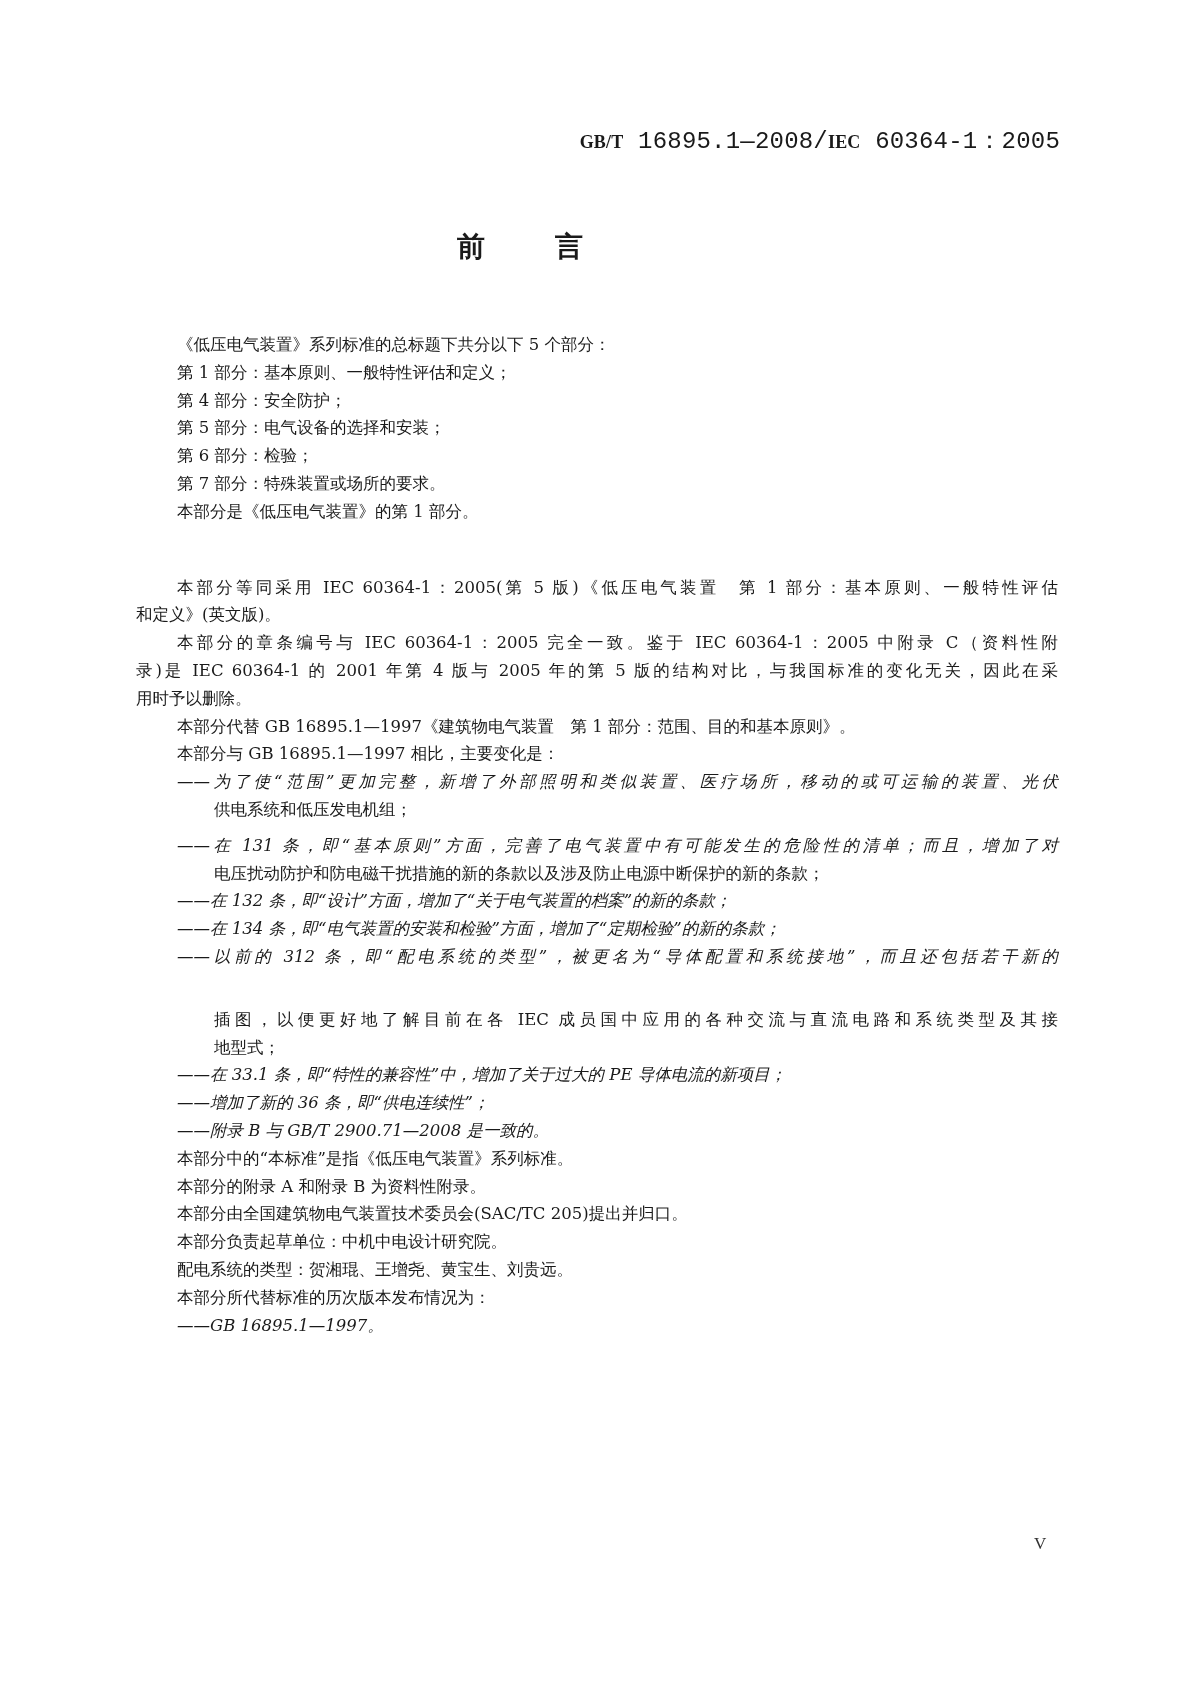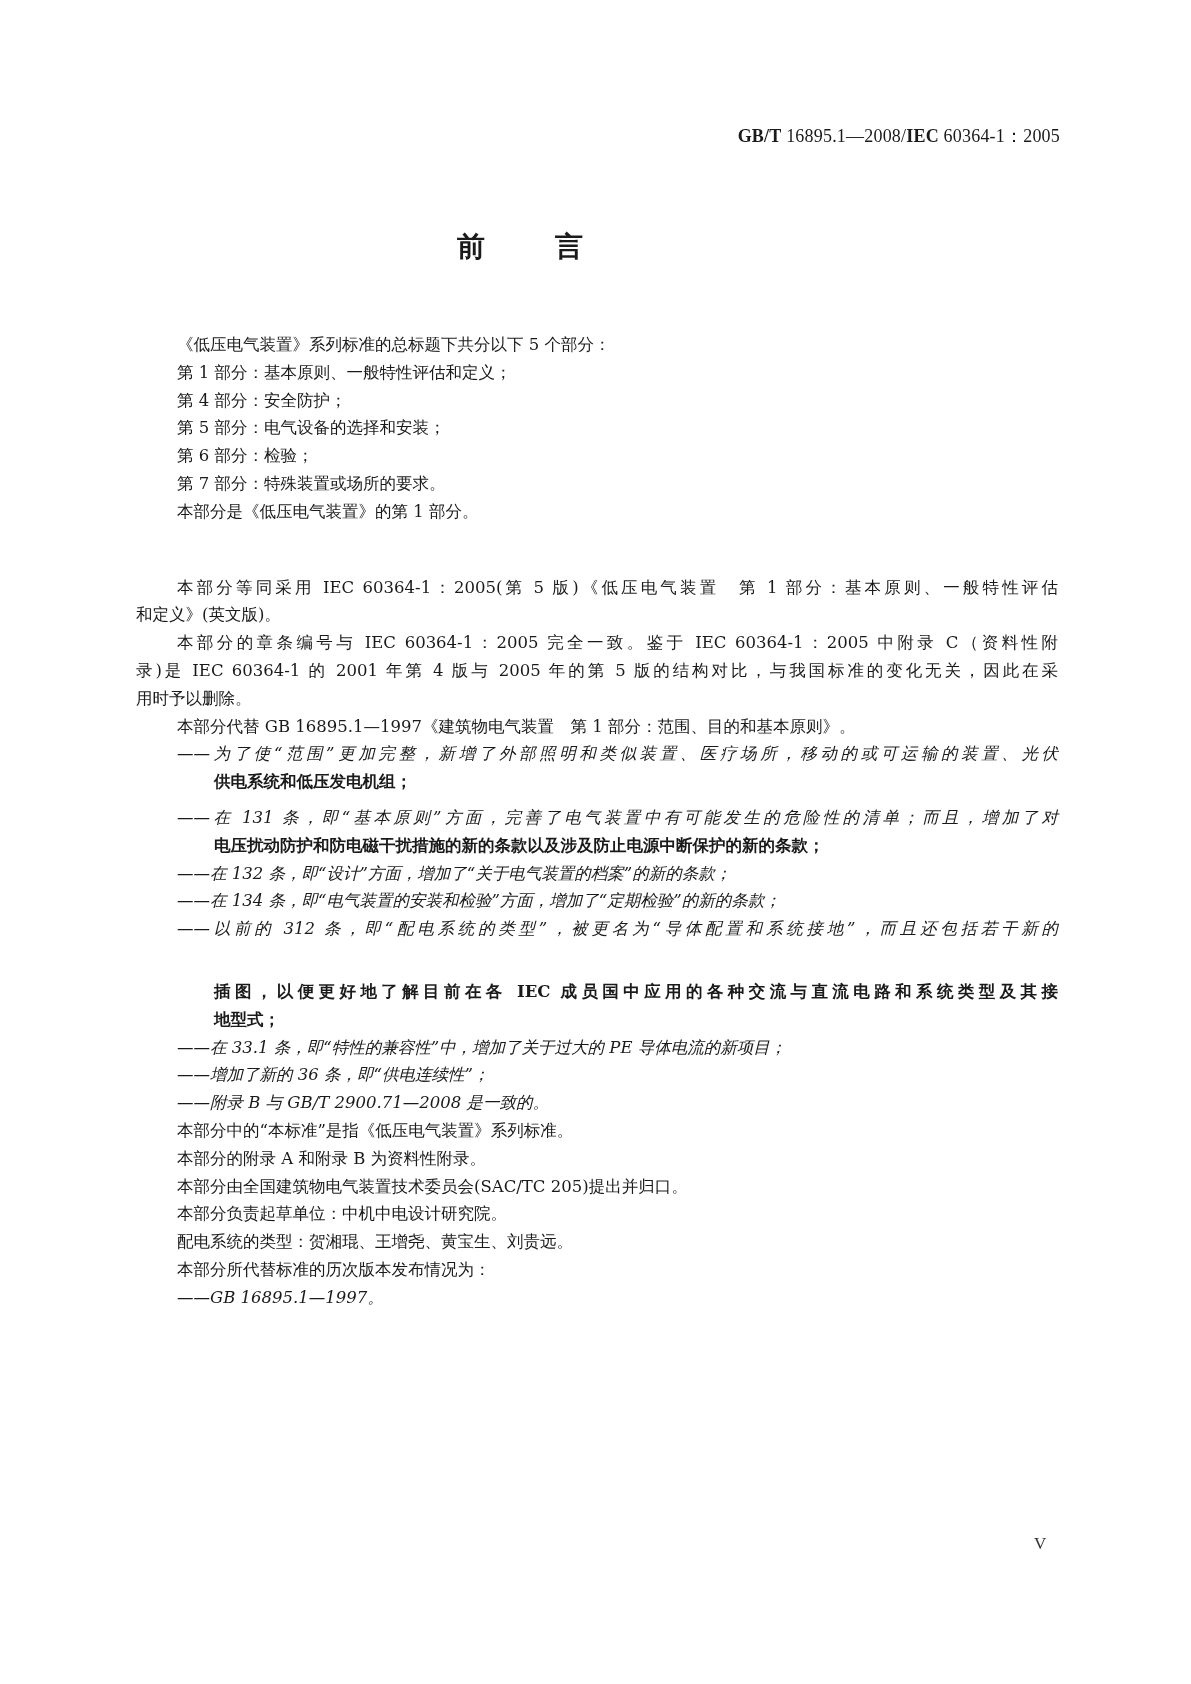--- a/index.html
+++ b/index.html
@@ -22,22 +22,22 @@
       font-size: 17px;
       letter-spacing: 0.2px;
       white-space: nowrap;
     }
     .header .std-prefix {
       font-family: "Liberation Serif", "DejaVu Serif", serif;
       font-weight: bold;
       font-size: 18px;
     }
     .header .std-num {
-      font-family: Liberation Serif, serif;
-      font-size: 18px;
+      font-family: Liberation Mono, monospace;
+      font-size: 24px;
     }
     .title {
       position: absolute;
       top: 228px;
       left: 0;
       width: 1040px;
       text-align: center;
       font-family: "DejaVu Sans", "Liberation Sans", sans-serif;
       font-weight: bold;
       font-size: 28px;
@@ -59,21 +59,21 @@
       line-height: 27.8px;
     }
     .line {
       white-space: nowrap;
       height: 27.8px;
       overflow: visible;
     }
     .p-indent { padding-left: 41px; }
     .p-flush { padding-left: 0; }
     .dash-item { padding-left: 41px; font-style: italic; }
-    .dash-cont { padding-left: 78px; font-weight: bold; }
+    .dash-cont { padding-left: 78px; }
     .justify {
       text-align: justify;
       text-align-last: justify;
       display: block;
     }
     .page-number {
       position: absolute;
       top: 1534px;
       left: 1034px;
       font-family: "Liberation Serif", "DejaVu Serif", serif;
@@ -105,20 +105,21 @@
     </div>
   <div class="line p-flush"><span>和定义》(英文版)。</span></div>
   <div class="line p-indent" style="white-space: normal;">
       <span class="justify">本部分的章条编号与 IEC 60364-1：2005 完全一致。鉴于 IEC 60364-1：2005 中附录 C（资料性附</span>
     </div>
   <div class="line p-flush" style="white-space: normal;">
       <span class="justify">录)是 IEC 60364-1 的 2001 年第 4 版与 2005 年的第 5 版的结构对比，与我国标准的变化无关，因此在采</span>
     </div>
   <div class="line p-flush"><span>用时予以删除。</span></div>
   <div class="line p-indent"><span>本部分代替 GB 16895.1—1997《建筑物电气装置　第 1 部分：范围、目的和基本原则》。</span></div>
+  <div class="line p-indent"><span>本部分与 GB 16895.1—1997 相比，主要变化是：</span></div>
   <div class="line dash-item" style="white-space: normal;">
       <span class="justify">——为了使“范围”更加完整，新增了外部照明和类似装置、医疗场所，移动的或可运输的装置、光伏</span>
     </div>
   <div class="line dash-cont"><span>供电系统和低压发电机组；</span></div>
   <div class="line dash-item" style="white-space: normal; margin-top: 8px;">
       <span class="justify">——在 131 条，即“基本原则”方面，完善了电气装置中有可能发生的危险性的清单；而且，增加了对</span>
     </div>
   <div class="line dash-cont"><span>电压扰动防护和防电磁干扰措施的新的条款以及涉及防止电源中断保护的新的条款；</span></div>
   <div class="line dash-item"><span>——在 132 条，即“设计”方面，增加了“关于电气装置的档案”的新的条款；</span></div>
   <div class="line dash-item"><span>——在 134 条，即“电气装置的安装和检验”方面，增加了“定期检验”的新的条款；</span></div>

